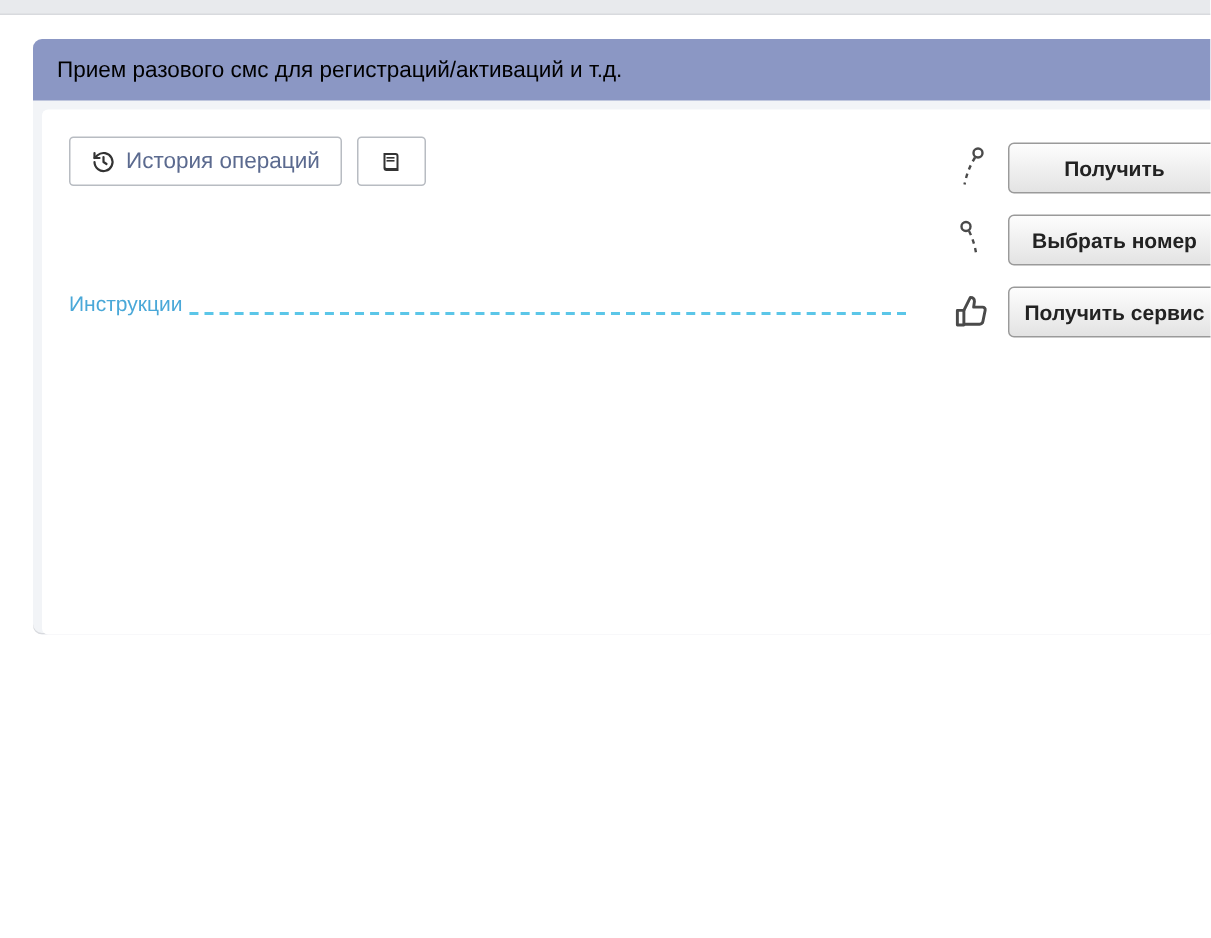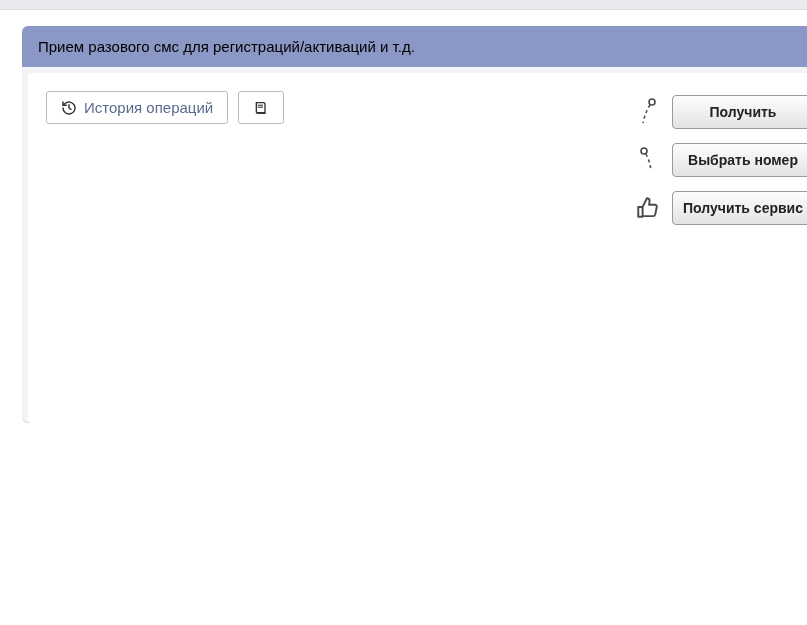--- a/index.html
+++ b/index.html
@@ -146,20 +146,24 @@
             <svg width="16" height="16" viewBox="0 0 24 24" fill="currentColor">
               <path d="M4 3h12a3 3 0 0 1 3 3v15H7a3 3 0 0 1-3-3V3zm2 2v12a1 1 0 0 0 1 1h10V6a1 1 0 0 0-1-1H6z"></path>
               <rect x="7" y="7" width="8" height="1.6"></rect>
               <rect x="7" y="10" width="8" height="1.6"></rect>
             </svg>
           </span>
         </button>
 
       </div>
 
+      <div class="dashed-row">
+        <div class="dashed-line"></div>
+        <span class="instructions-label">Инструкции</span>
+      </div>
     </div>
 
     <div class="right-col">
 
       <div class="step-row">
         <div class="step-icon">
           <svg width="22" height="30" viewBox="0 0 22 30" fill="none" stroke="#4a4a4a" stroke-width="1.6">
             <circle cx="15" cy="5" r="3"></circle>
             <path d="M13 8 Q8 16 6 26" stroke-dasharray="3 3"></path>
           </svg>

